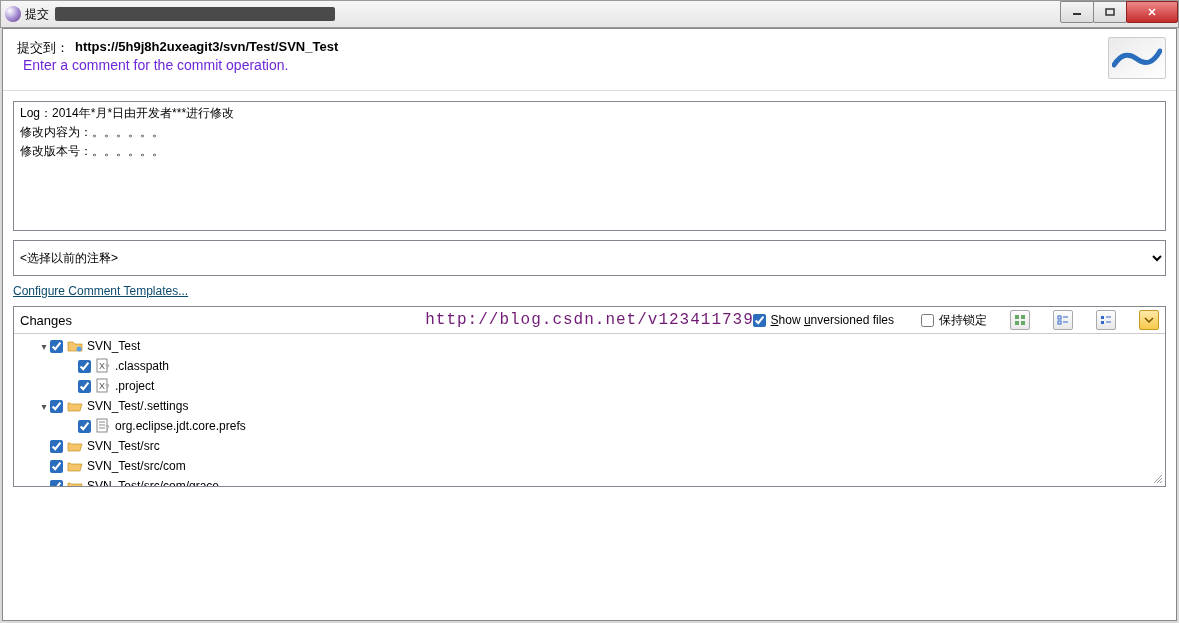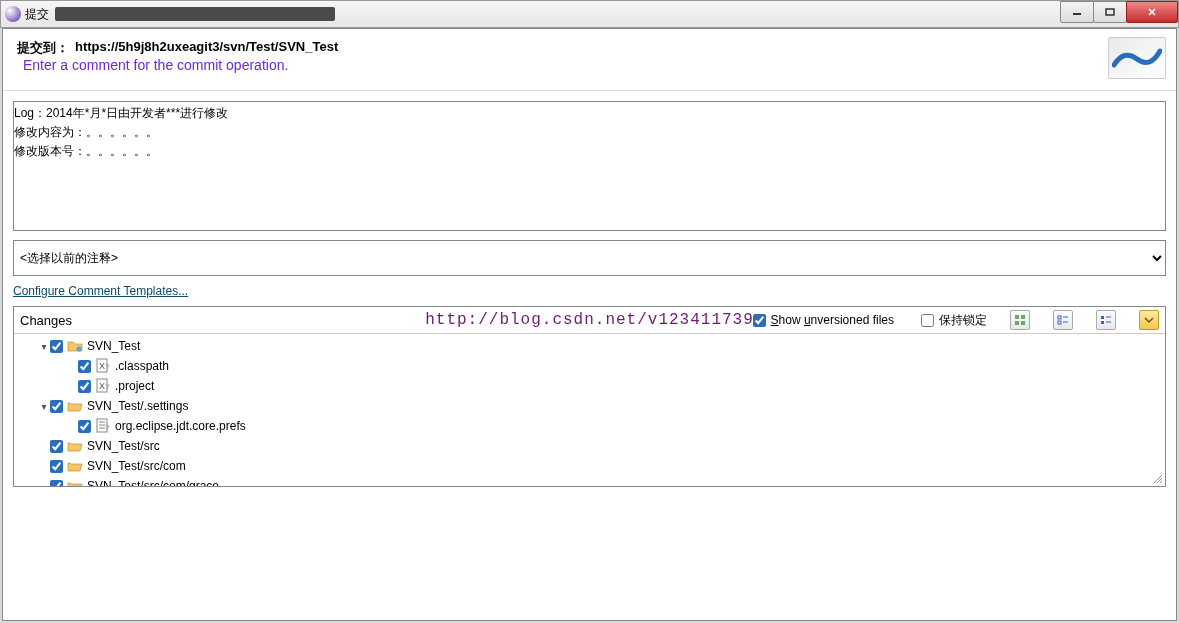--- a/index.html
+++ b/index.html
@@ -12,29 +12,29 @@
 .titlebar .blur { height:14px; width:280px; background:#4a4a4a; border-radius:2px; filter:blur(0.5px); margin-left:2px; }
 .ctlbtns { display:flex; height:100%; }
 .ctlbtn { width:34px; height:22px; border:1px solid #888; background:linear-gradient(#f4f4f4,#dcdcdc); display:flex; align-items:center; justify-content:center; margin-left:-1px; border-radius:0 0 2px 2px; }
 .ctlbtn.close { width:52px; background:linear-gradient(#e88,#c62b2b); border-color:#8e2020; color:#fff; }
 .ctlbtn svg { width:12px; height:10px; }
 
 
 .wizard { position:absolute; top:28px; left:2px; right:2px; bottom:2px; background:#fff; border:1px solid #888; }
 .header { padding:10px 14px 8px 14px; background:#fff; border-bottom:1px solid #ddd; position:relative; height:62px; }
 .header .line1 { font-size:13px; display:flex; gap:6px; }
-.header .line1 .lbl { font-weight:bold; }
+.header .line1 .lbl { font-weight:normal; }
 .header .line1 .url { font-weight:bold; }
 .header .line2 { color:#6d28d9; font-size:14px; padding-left:6px; }
 .header .logo { position:absolute; right:10px; top:8px; width:58px; height:42px; border:1px solid #ccc; background:linear-gradient(145deg,#eaeaea,#fff); display:flex; align-items:center; justify-content:center; border-radius:2px; }
 .header .logo svg { width:50px; height:34px; }
 
 
 .body { position:absolute; top:62px; left:0; right:0; bottom:48px; padding:10px; }
-.comment-box { width:100%; height:130px; border:1px solid #828790; background:#fff; resize:none; font-family:inherit; font-size:12px; padding:2px 0; line-height:1.6; overflow-y:scroll; }
+.comment-box { width:100%; height:130px; border:1px solid #828790; background:#fff; resize:none; font-family:inherit; font-size:12px; padding:2px 6px; line-height:1.6; overflow-y:scroll; }
 .prev-comment { width:100%; height:36px; margin-top:6px; border:1px solid #828790; background:#fff; font-size:12px; padding:0 2px; }
 .tpl-link { display:inline-block; margin-top:8px; color:#0c4a6e; text-decoration:underline; font-size:12px; }
 
 
 .changes-wrap { margin-top:8px; border:1px solid #828790; background:#fff; }
 .changes-hdr { display:flex; align-items:center; justify-content:space-between; padding:3px 6px; border-bottom:1px solid #ccc; font-size:13px; }
 .changes-hdr .watermark { position:absolute; left:50%; transform:translateX(-50%); color:#701a75; font-size:16px; letter-spacing:1px; pointer-events:none; font-family:"Courier New",monospace; }
 .changes-hdr .opts { display:flex; align-items:center; gap:23px; font-size:12px; }
 .changes-hdr .opts label { display:flex; align-items:center; gap:2px; }
 .changes-hdr .iconbtn { width:20px; height:20px; border:1px solid #aaa; background:linear-gradient(#fdfdfd,#e8e8e8); border-radius:2px; display:flex; align-items:center; justify-content:center; }

